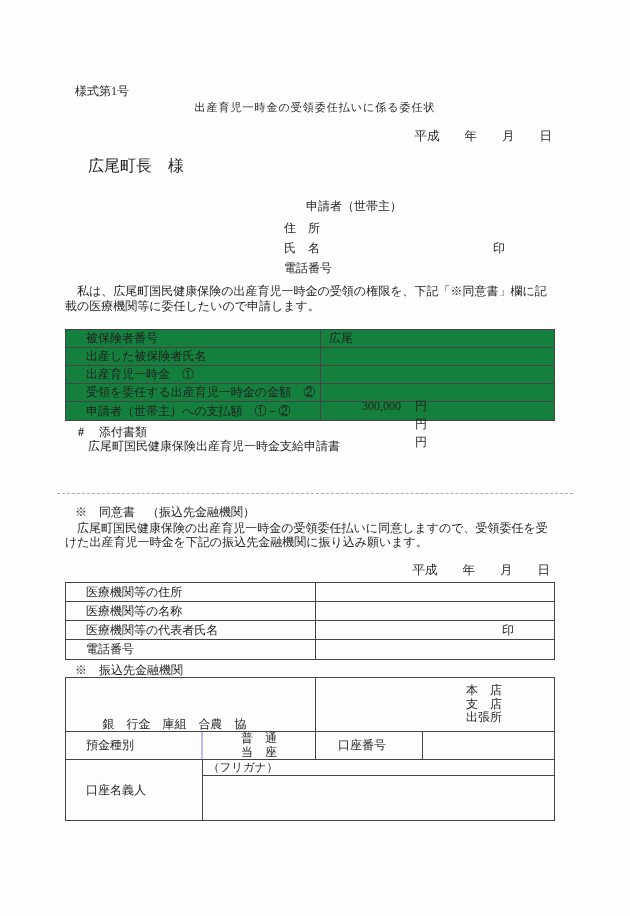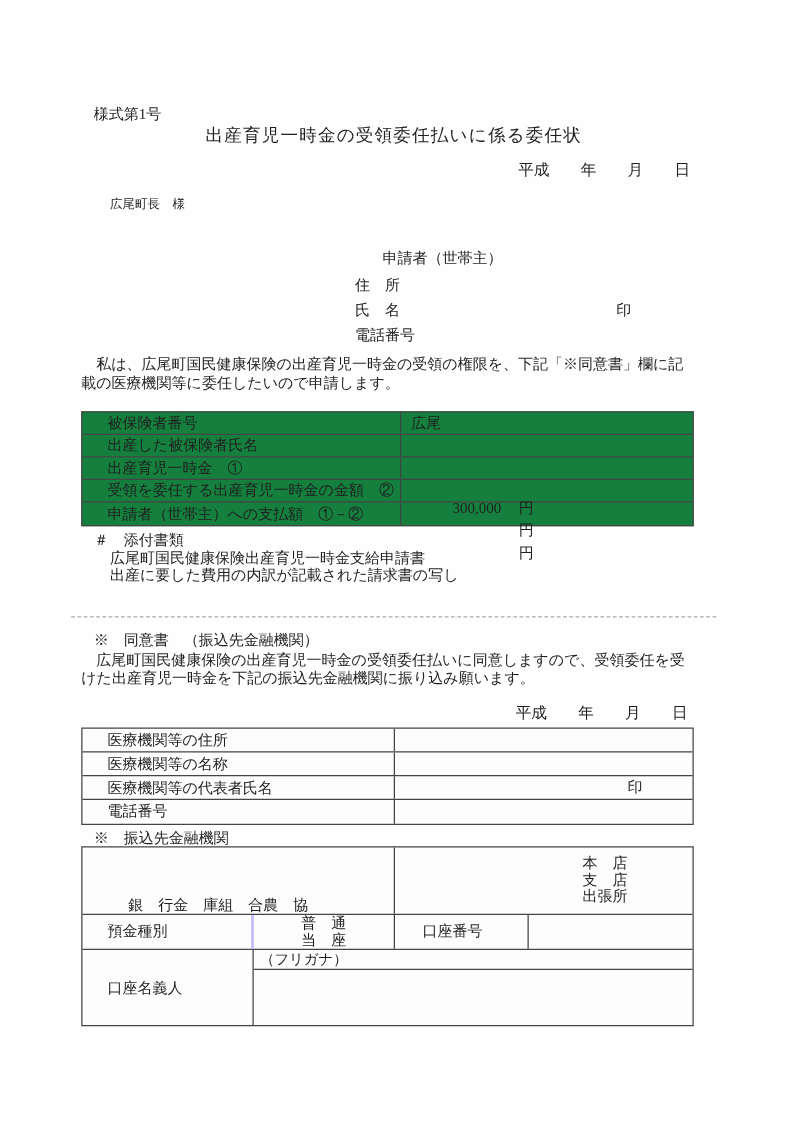--- a/index.html
+++ b/index.html
@@ -5,23 +5,23 @@
   * { margin:0; padding:0; box-sizing:border-box; }
   html,body { background:#ffffff; }
   .page {
     position:relative; width:630px; height:916px; background:#fefefe;
     font-family:"Liberation Serif","DejaVu Serif",serif;
     color:#1f1f1f; font-size:12px; overflow:hidden;
   }
   .abs { position:absolute; white-space:nowrap; }
 
   .form-number { left:75px; top:83px;text-align:center; }
-  .doc-title   { left:0; top:100px; width:630px; text-align:center; font-size:14px; letter-spacing:1px; }
+  .doc-title   { left:0; top:100px; width:630px; text-align:center; font-size:11px; letter-spacing:1px; }
   .date-top    { top:128px; right:78px; font-size:12.5px; }
-  .addressee   { left:88px; top:156px; font-size:10px; }
+  .addressee   { left:88px; top:156px; font-size:16px; }
 
   .app-heading { left:306px; top:198px; }
   .app-addr    { left:284px; top:220px; }
   .app-name    { left:284px; top:240px; }
   .app-seal    { left:493px; top:240px; }
   .app-phone   { left:284px; top:260px; }
 
   .declaration { left:65px; top:284px; width:502px; line-height:15px; white-space:normal; }
 
   
@@ -121,21 +121,20 @@
       <div class="t-label">申請者（世帯主）への支払額　①－②</div>
       <div class="t-value amount">
         <span class="amt"></span>
         <span>円</span>
       </div>
     </div>
   </div>
 
   <div class="abs attach-heading">＃　添付書類</div>
   <div class="abs attach-item-1">広尾町国民健康保険出産育児一時金支給申請書</div>
-  <div class="abs attach-item-2">出産に要した費用の内訳が記載された請求書の写し</div>
 
   <div class="abs separator"></div>
 
   <div class="abs consent-heading">※　同意書　（振込先金融機関）</div>
   <div class="abs consent-body">
     <div>　広尾町国民健康保険の出産育児一時金の受領委任払いに同意しますので、受領委任を受</div>
     <div>けた出産育児一時金を下記の振込先金融機関に振り込み願います。</div>
   </div>
   <div class="abs date-consent">平成　　年　　月　　日</div>
 

